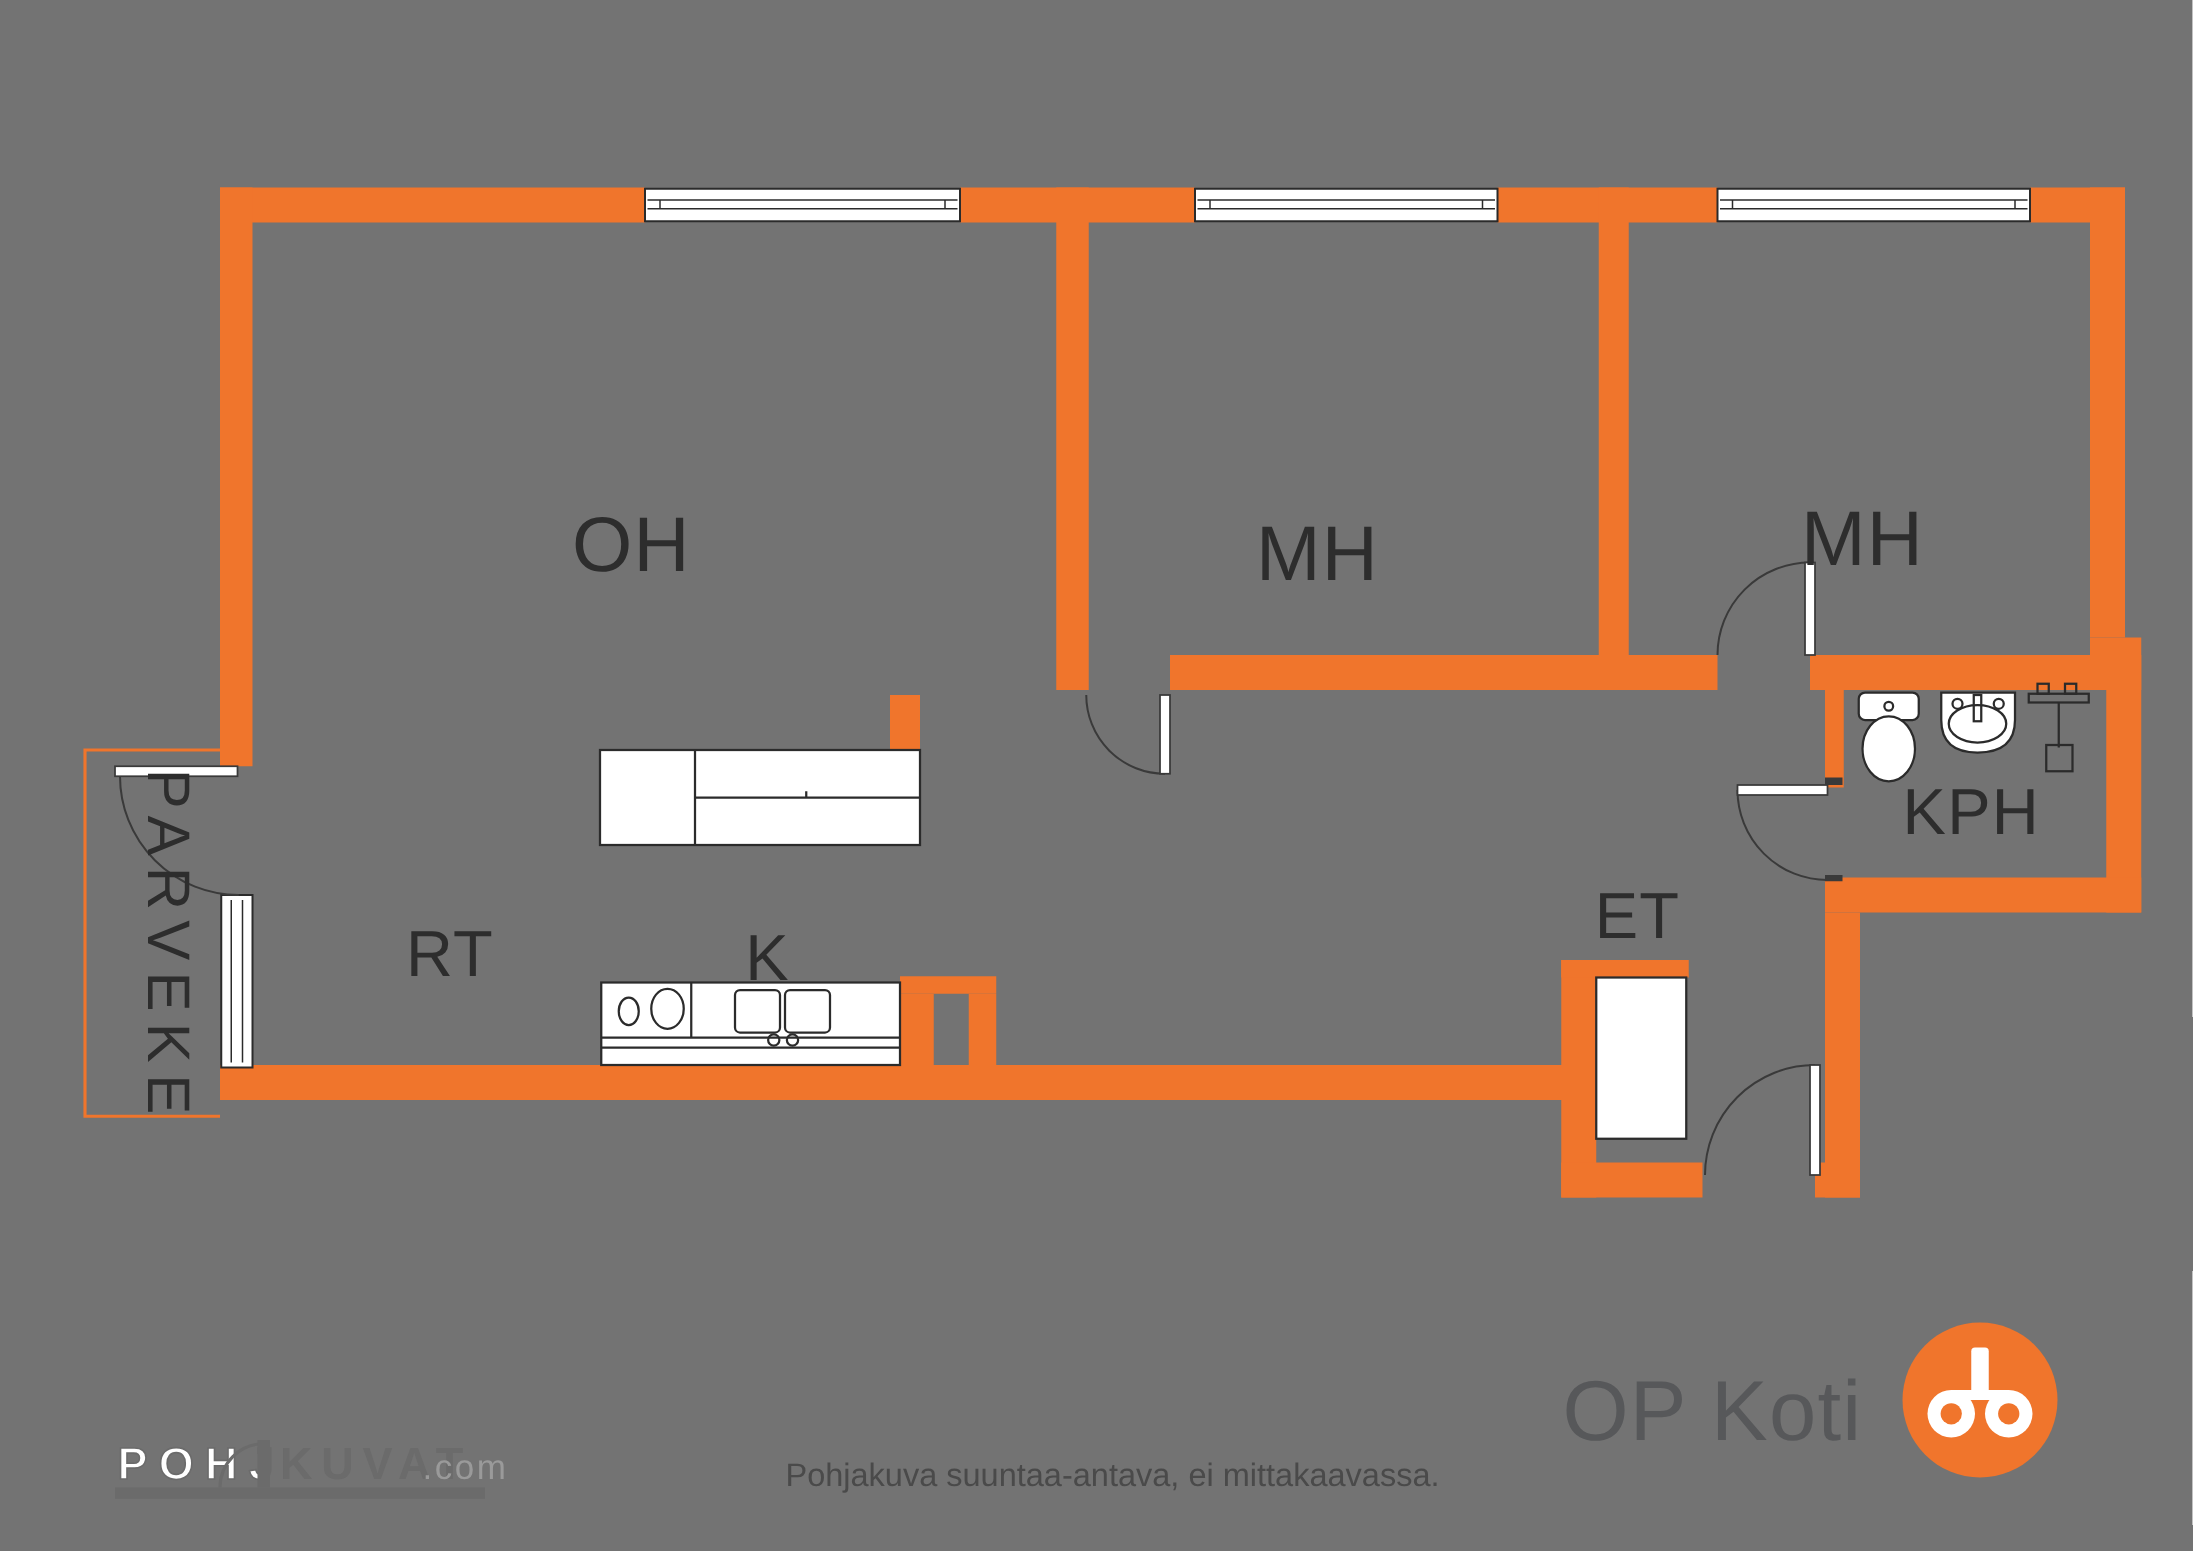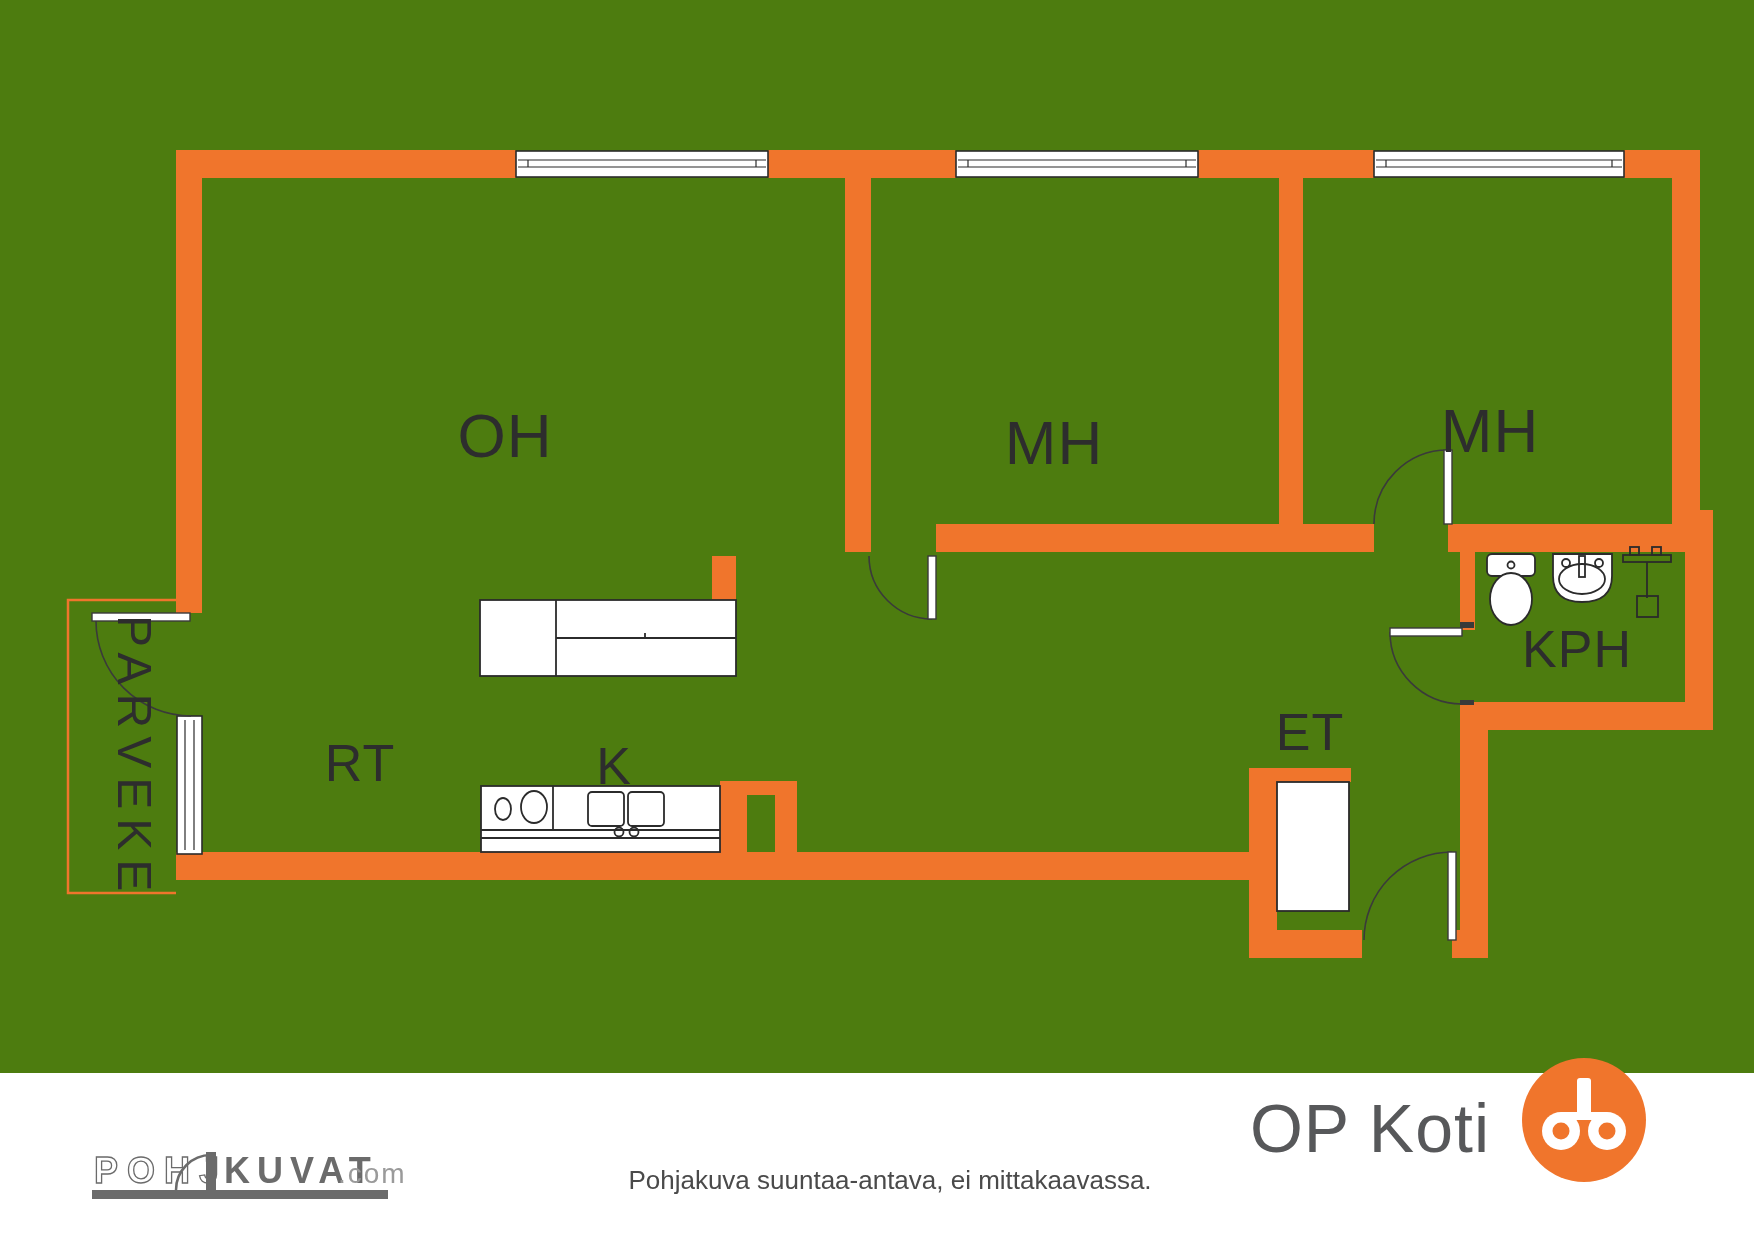--- a/index.html
+++ b/index.html
@@ -1,17 +1,17 @@
 <!DOCTYPE html>
 <html style="--wall: #F0752C; --balcony_outline: #F0752C; --line: #2b2b2b; --label: #2d2d2d; --watermark_gray: #6b6b6b; --watermark_light: #9a9a9a; --footer_text: #4a4a4a; --brand_text: #57585a; --brand_orange: #F0752C;"><head>
 <meta charset="utf-8">
 <style>
   html,body{margin:0;padding:0;background:#ffffff;width:1754px;height:1241px;overflow:hidden;
     font-family:"Liberation Sans", sans-serif;}
-  .stage{position:relative;width:1754px;height:1073px;background:#4d7c0f;}
+  .stage{position:relative;width:1754px;height:1241px;background:#737373;}
   svg{position:absolute;left:0;top:0;}
   .wall{fill:var(--wall);stroke:none;}
   .balcony-line{stroke:var(--balcony_outline);stroke-width:2.5;fill:none;}
   .frame{fill:#ffffff;stroke:var(--line);stroke-width:1.6;}
   .thin{stroke:var(--line);stroke-width:1.2;fill:none;}
   .fix{stroke:var(--line);stroke-width:1.8;fill:#ffffff;}
   .fixl{stroke:var(--line);stroke-width:1.8;fill:none;}
   .arc{stroke:#3a3a3a;stroke-width:1.6;fill:none;}
   .leaf{fill:#ffffff;stroke:#3a3a3a;stroke-width:1.4;}
   .jamb{fill:#3a3a3a;}

